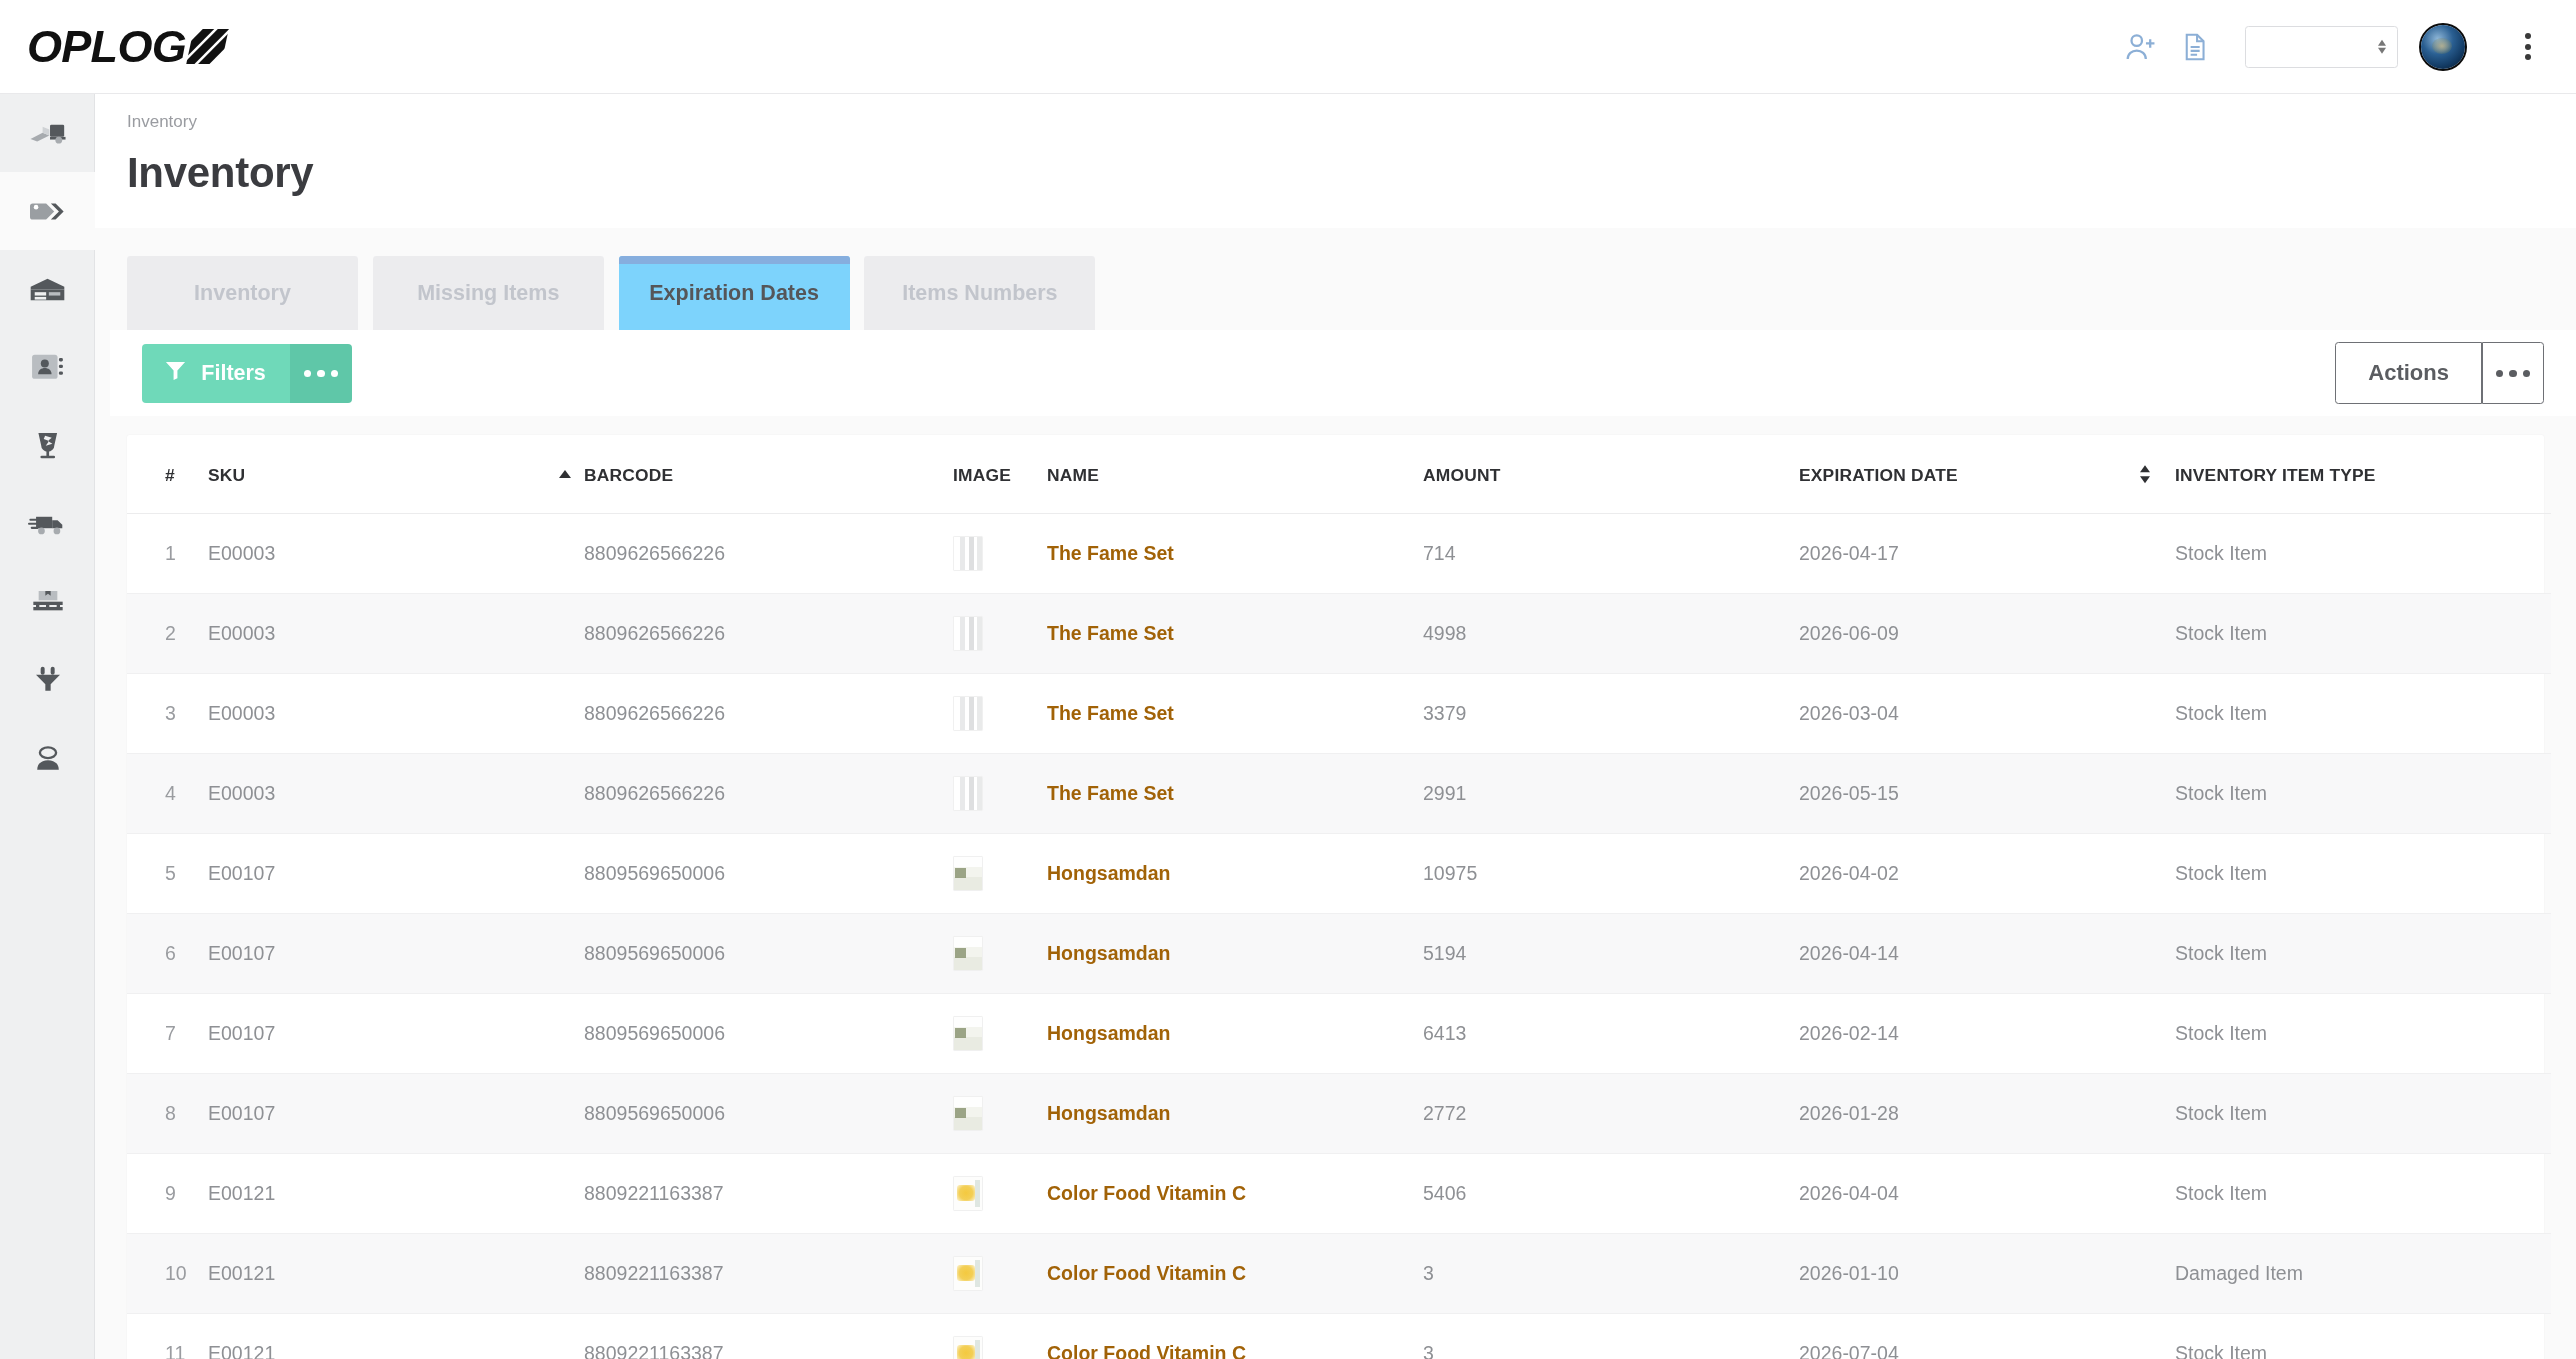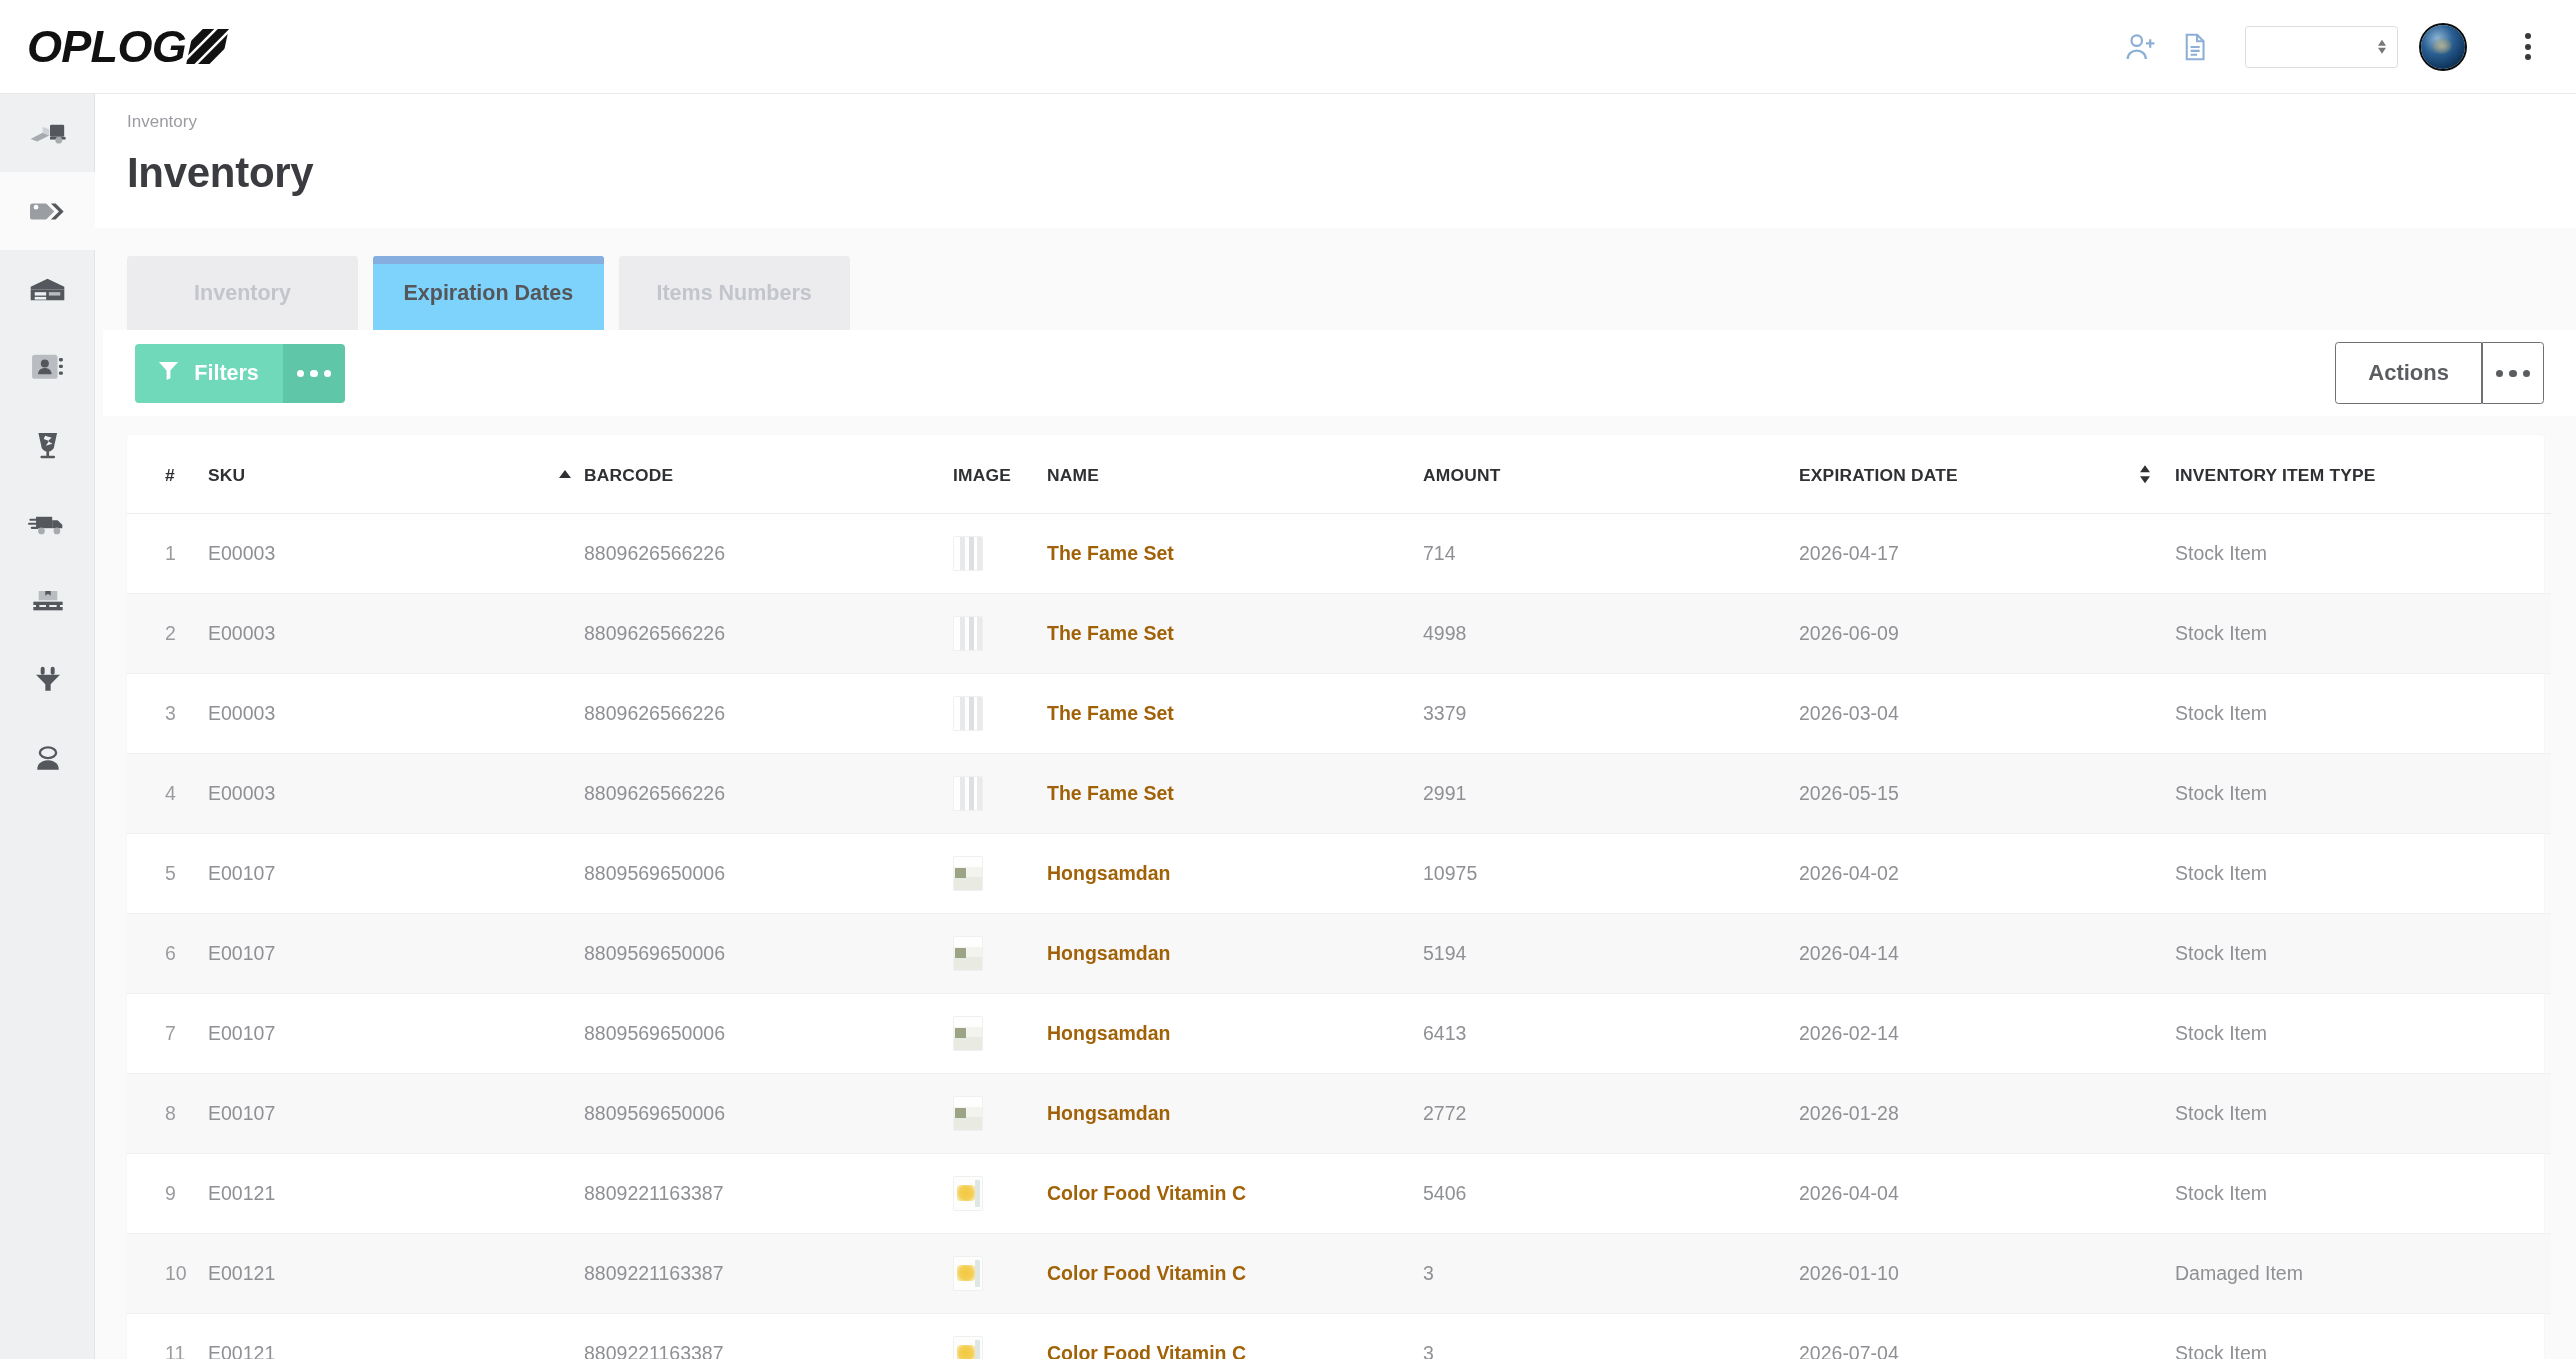--- a/index.html
+++ b/index.html
@@ -93,21 +93,21 @@
     font-size: 21.5px; font-weight: bold; color:#c2c5cc; position: relative;
   }
   .tab.active { background:#7dd3fc; color:#555659; }
   .tab.active::before {
     content:""; position:absolute; top:0; left:0; right:0; height: 7.4px;
     background: #86aede; border-radius: 3.4px 3.4px 0 0;
   }
 
   
   .toolbar {
-    margin: 0 0 0 8px; background:#ffffff; height: 86px;
+    margin: 0 0 0 15px; background:#ffffff; height: 86px;
     display:flex; align-items:center; padding: 0 32px 0 32px;
   }
   .toolbar-inner { width: 100%; display:flex; align-items:center; }
   .filters-group { display:flex; height: 59px; border-radius:4px; overflow:hidden; }
   .filters-btn {
     background:#6fd9b9; color:#fff; display:flex; align-items:center; gap: 14.8px;
     padding: 0 24px 0 21.5px; font-size: 21.5px; font-weight:bold;
   }
   .filters-dots {
     background:#5fc7a8; width: 62px; display:flex; align-items:center; justify-content:center; gap: 6px;
@@ -342,20 +342,23 @@
   <div class="page">
 
     <div class="page-head">
       <div class="breadcrumb">Inventory</div>
       <div class="page-title">Inventory</div>
     </div>
 
     <div class="tabs-wrap">
       <div class="tab">
         <span>Inventory</span>
+      </div>
+      <div class="tab">
+        <span>Missing Items</span>
       </div>
       <div class="tab active">
         <span>Expiration Dates</span>
       </div>
       <div class="tab">
         <span>Items Numbers</span>
       </div>
     </div>
 
     <div class="toolbar">

